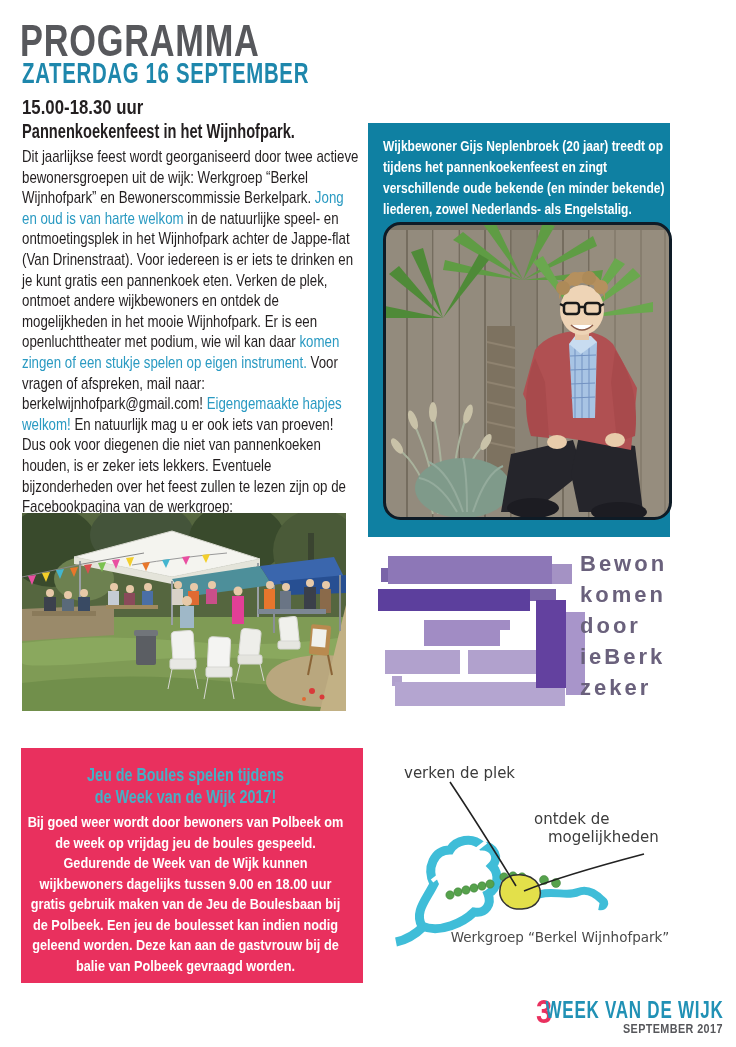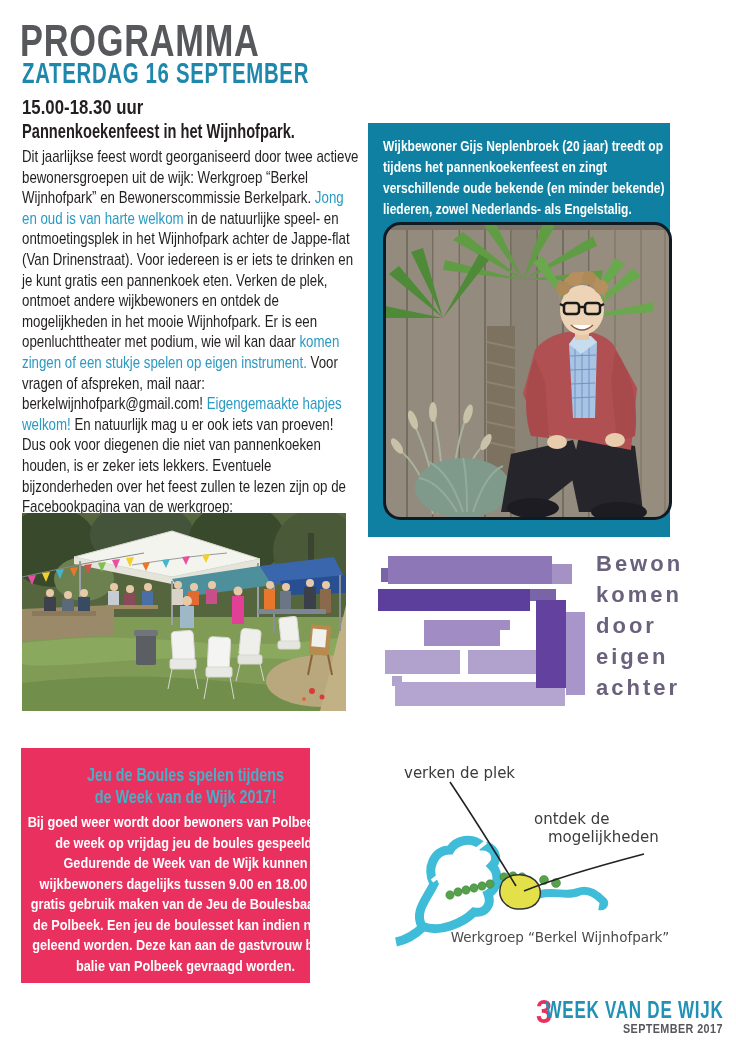--- a/index.html
+++ b/index.html
@@ -30,25 +30,25 @@
   
   .performer-card{left:368px;top:123px;width:302px;height:414px;background:#0f80a2;}
   .performer-text{
     position:absolute;left:15px;top:12px;width:372px;color:#ffffff;font-weight:bold;
     font-size:15px;line-height:21px;transform:scaleX(.8);transform-origin:0 0;
   }
   .portrait-wrap{position:absolute;left:15px;top:99px;width:289px;height:298px;}
   
   .logo-bars{left:378px;top:548px;width:212px;height:162px;}
   .logo-text{
-    left:596px;top:548px;font-size:22px;font-weight:bold;color:#6a617c;
+    left:580px;top:548px;font-size:22px;font-weight:bold;color:#6a617c;
     letter-spacing:3px;line-height:31px;white-space:nowrap;
   }
   
-  .boules-card{left:21px;top:748px;width:289px;height:235px;background:#e9305e;}
+  .boules-card{left:21px;top:748px;width:342px;height:235px;background:#e9305e;}
   .boules-heading{
     position:absolute;left:-35px;top:16px;width:399px;text-align:center;
     color:#45b0c6;font-weight:bold;font-size:17.5px;line-height:22px;
     transform:scaleX(.82);transform-origin:50% 0;
   }
   .boules-body{
     position:absolute;left:-35px;top:64px;width:399px;text-align:center;
     color:#ffffff;font-weight:bold;font-size:15.5px;line-height:20.5px;
     transform:scaleX(.82);transform-origin:50% 0;
   }
@@ -324,22 +324,22 @@
   <rect x="90" y="102" width="72" height="24" fill="#b1a1cd"></rect>
   <rect x="14" y="128" width="10" height="10" fill="#b1a1cd"></rect>
   <rect x="17" y="134" width="170" height="24" fill="#b4a5d0"></rect>
   <rect x="188" y="64" width="19" height="83" fill="#a895ca"></rect>
   <rect x="158" y="52" width="30" height="88" fill="#63419f"></rect>
 </svg>
 <div class="abs logo-text">
   <div>Bewon</div>
   <div>komen</div>
   <div>door</div>
-  <div>eigen</div>
-  <div>achter</div>
+  <div>ieBerk</div>
+  <div>zeker</div>
 </div>
 
 <div class="abs boules-card">
   <div class="boules-heading">
     <div>Jeu de Boules spelen tijdens</div>
     <div>de Week van de Wijk 2017!</div>
   </div>
   <div class="boules-body">Bij goed weer wordt door bewoners van Polbeek om de week op vrijdag jeu de boules gespeeld. Gedurende  de Week van de Wijk kunnen wijkbewoners dagelijks tussen 9.00 en 18.00 uur gratis gebruik maken van de Jeu de Boulesbaan bij de Polbeek. Een jeu de boulesset kan indien nodig geleend worden. Deze kan aan de gastvrouw bij de balie van Polbeek gevraagd worden.</div>
 </div>
 

